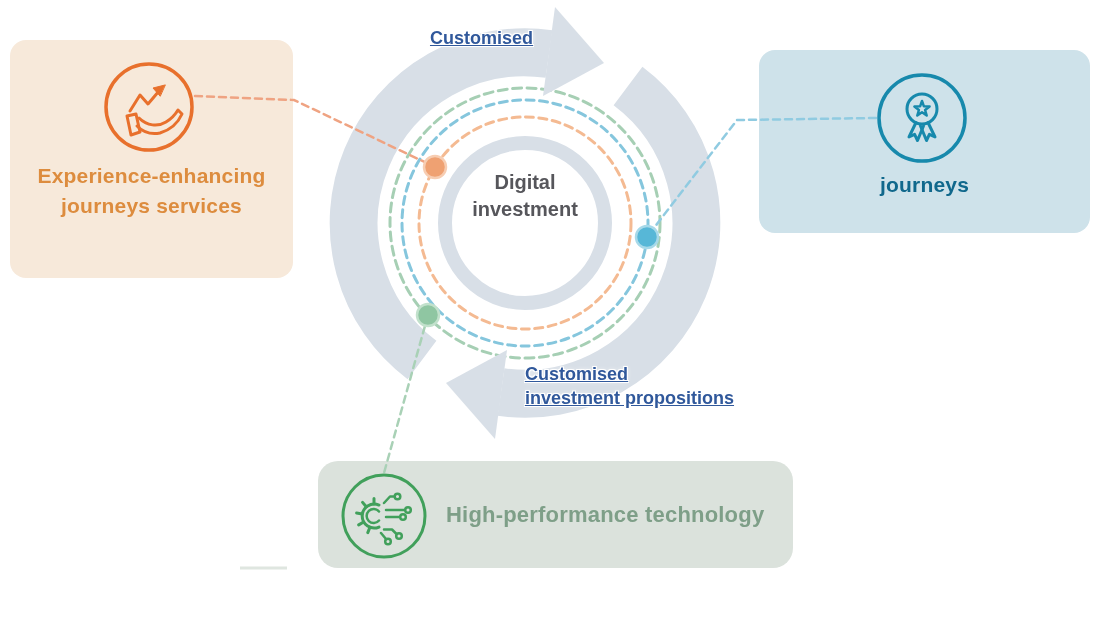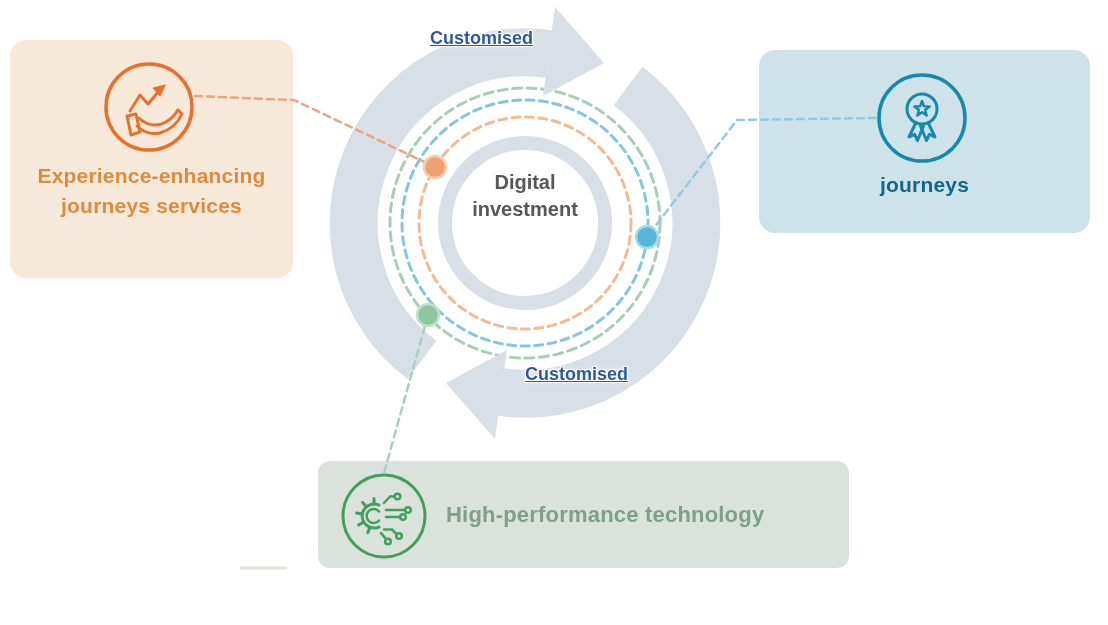--- a/index.html
+++ b/index.html
@@ -7,21 +7,21 @@
     width:1108px;height:625px;overflow:hidden;
     background:var(--c-page-bg,#ffffff);
     font-family:"Liberation Sans", sans-serif;
   }
   .stage{position:relative;width:1108px;height:625px;}
 
   
   .card{position:absolute;border-radius:16px;}
   .card-exp{left:10px;top:40px;width:283px;height:238px;background:var(--c-card-exp-bg);}
   .card-award{left:759px;top:50px;width:331px;height:183px;background:var(--c-card-award-bg);}
-  .card-tech{left:318px;top:461px;width:531px;height:107px;background:var(--c-card-tech-bg);border-radius:12px;}
+  .card-tech{left:318px;top:461px;width:475px;height:107px;background:var(--c-card-tech-bg);border-radius:20px;}
 
   .icon-wrap{position:absolute;}
   .icon-wrap svg{display:block;}
   .card-exp .icon-wrap{left:93px;top:21px;width:92px;height:92px;}
   .card-award .icon-wrap{left:117px;top:22px;width:92px;height:92px;}
   .card-tech .icon-wrap{left:20px;top:9px;width:92px;height:92px;}
 
   .card-title{position:absolute;left:0;width:100%;text-align:center;font-weight:bold;letter-spacing:.2px;}
   .card-title .line{display:block;}
   .card-exp .card-title{top:121px;font-size:21px;line-height:30px;color:var(--c-card-exp-text);}
@@ -127,19 +127,20 @@
     <circle cx="428" cy="315" r="11" fill="var(--c-dot-green)" stroke="var(--c-dot-green-ring)" stroke-width="2.5"></circle>
 
     <line x1="240" y1="568" x2="287" y2="568" stroke="var(--c-underline)" stroke-width="3"></line>
   </svg>
 
   <div class="cycle-label label-top">
     <span class="line">Customised</span>
   </div>
   <div class="cycle-label label-bottom">
     <span class="line">Customised</span>
+    <span class="line">investment propositions</span>
   </div>
   <div class="center-label">
     <span class="line">Digital</span>
     <span class="line">investment</span>
   </div>
 
 </div>
 
 </body></html>

